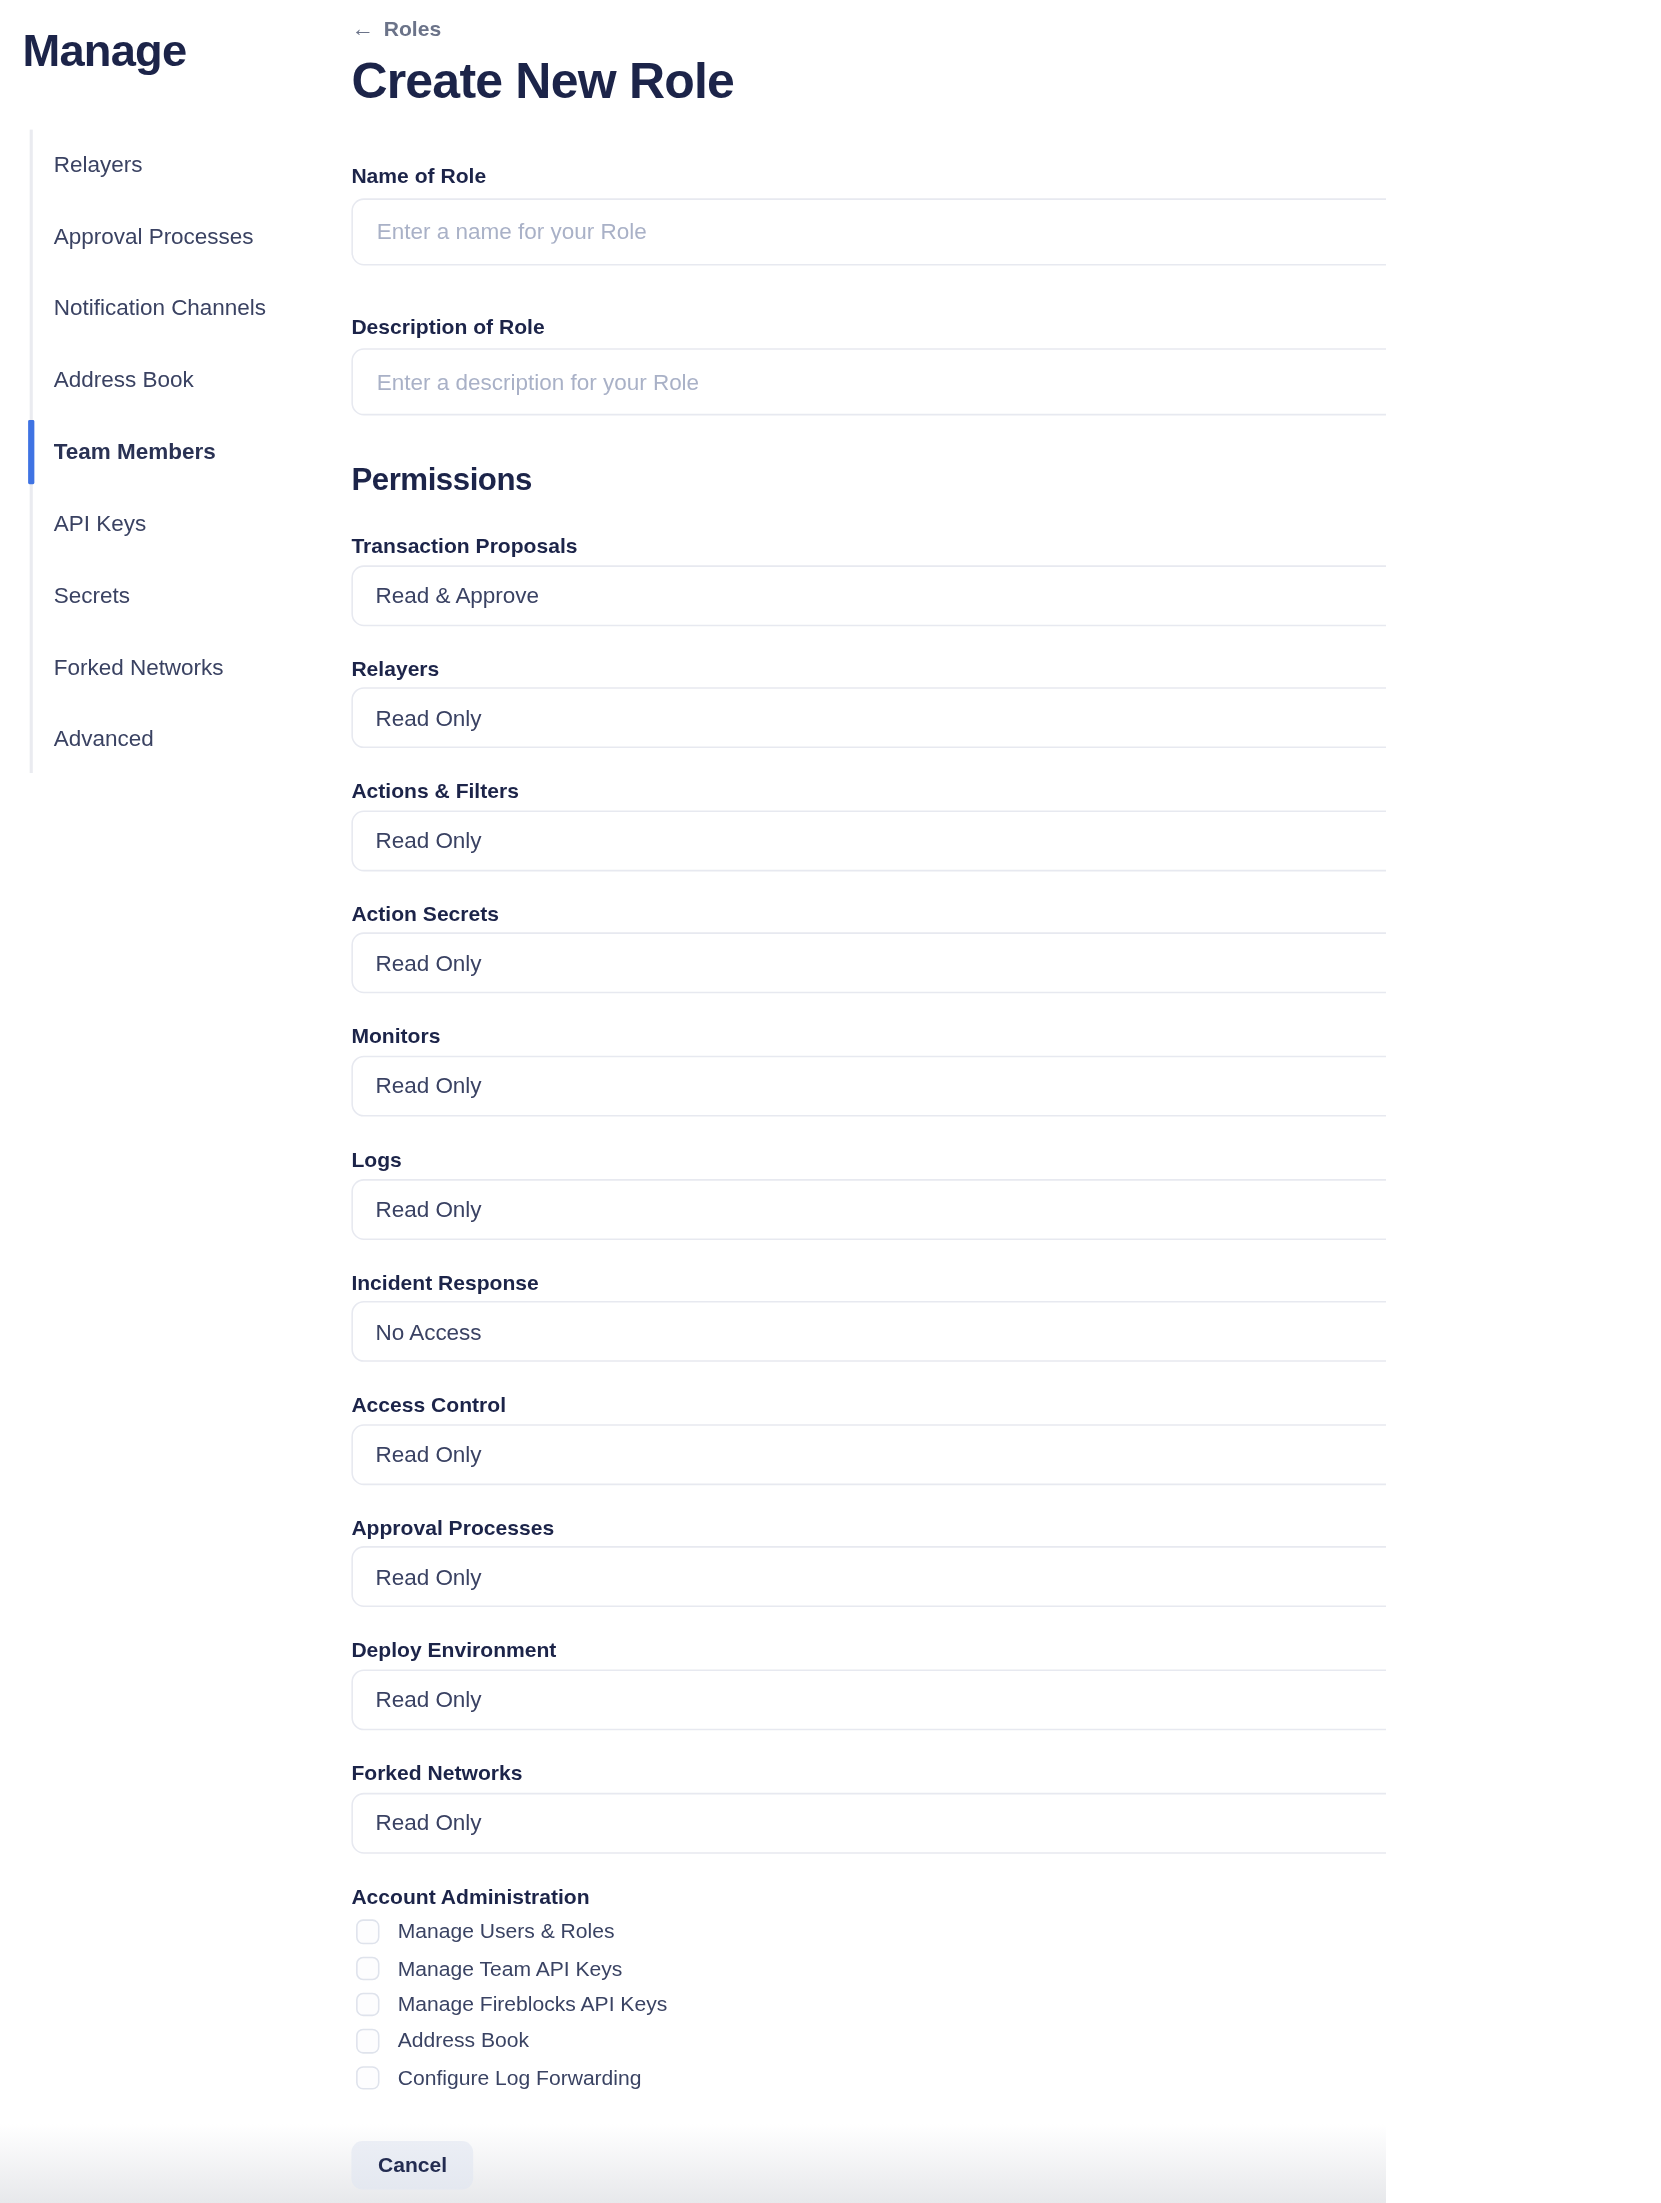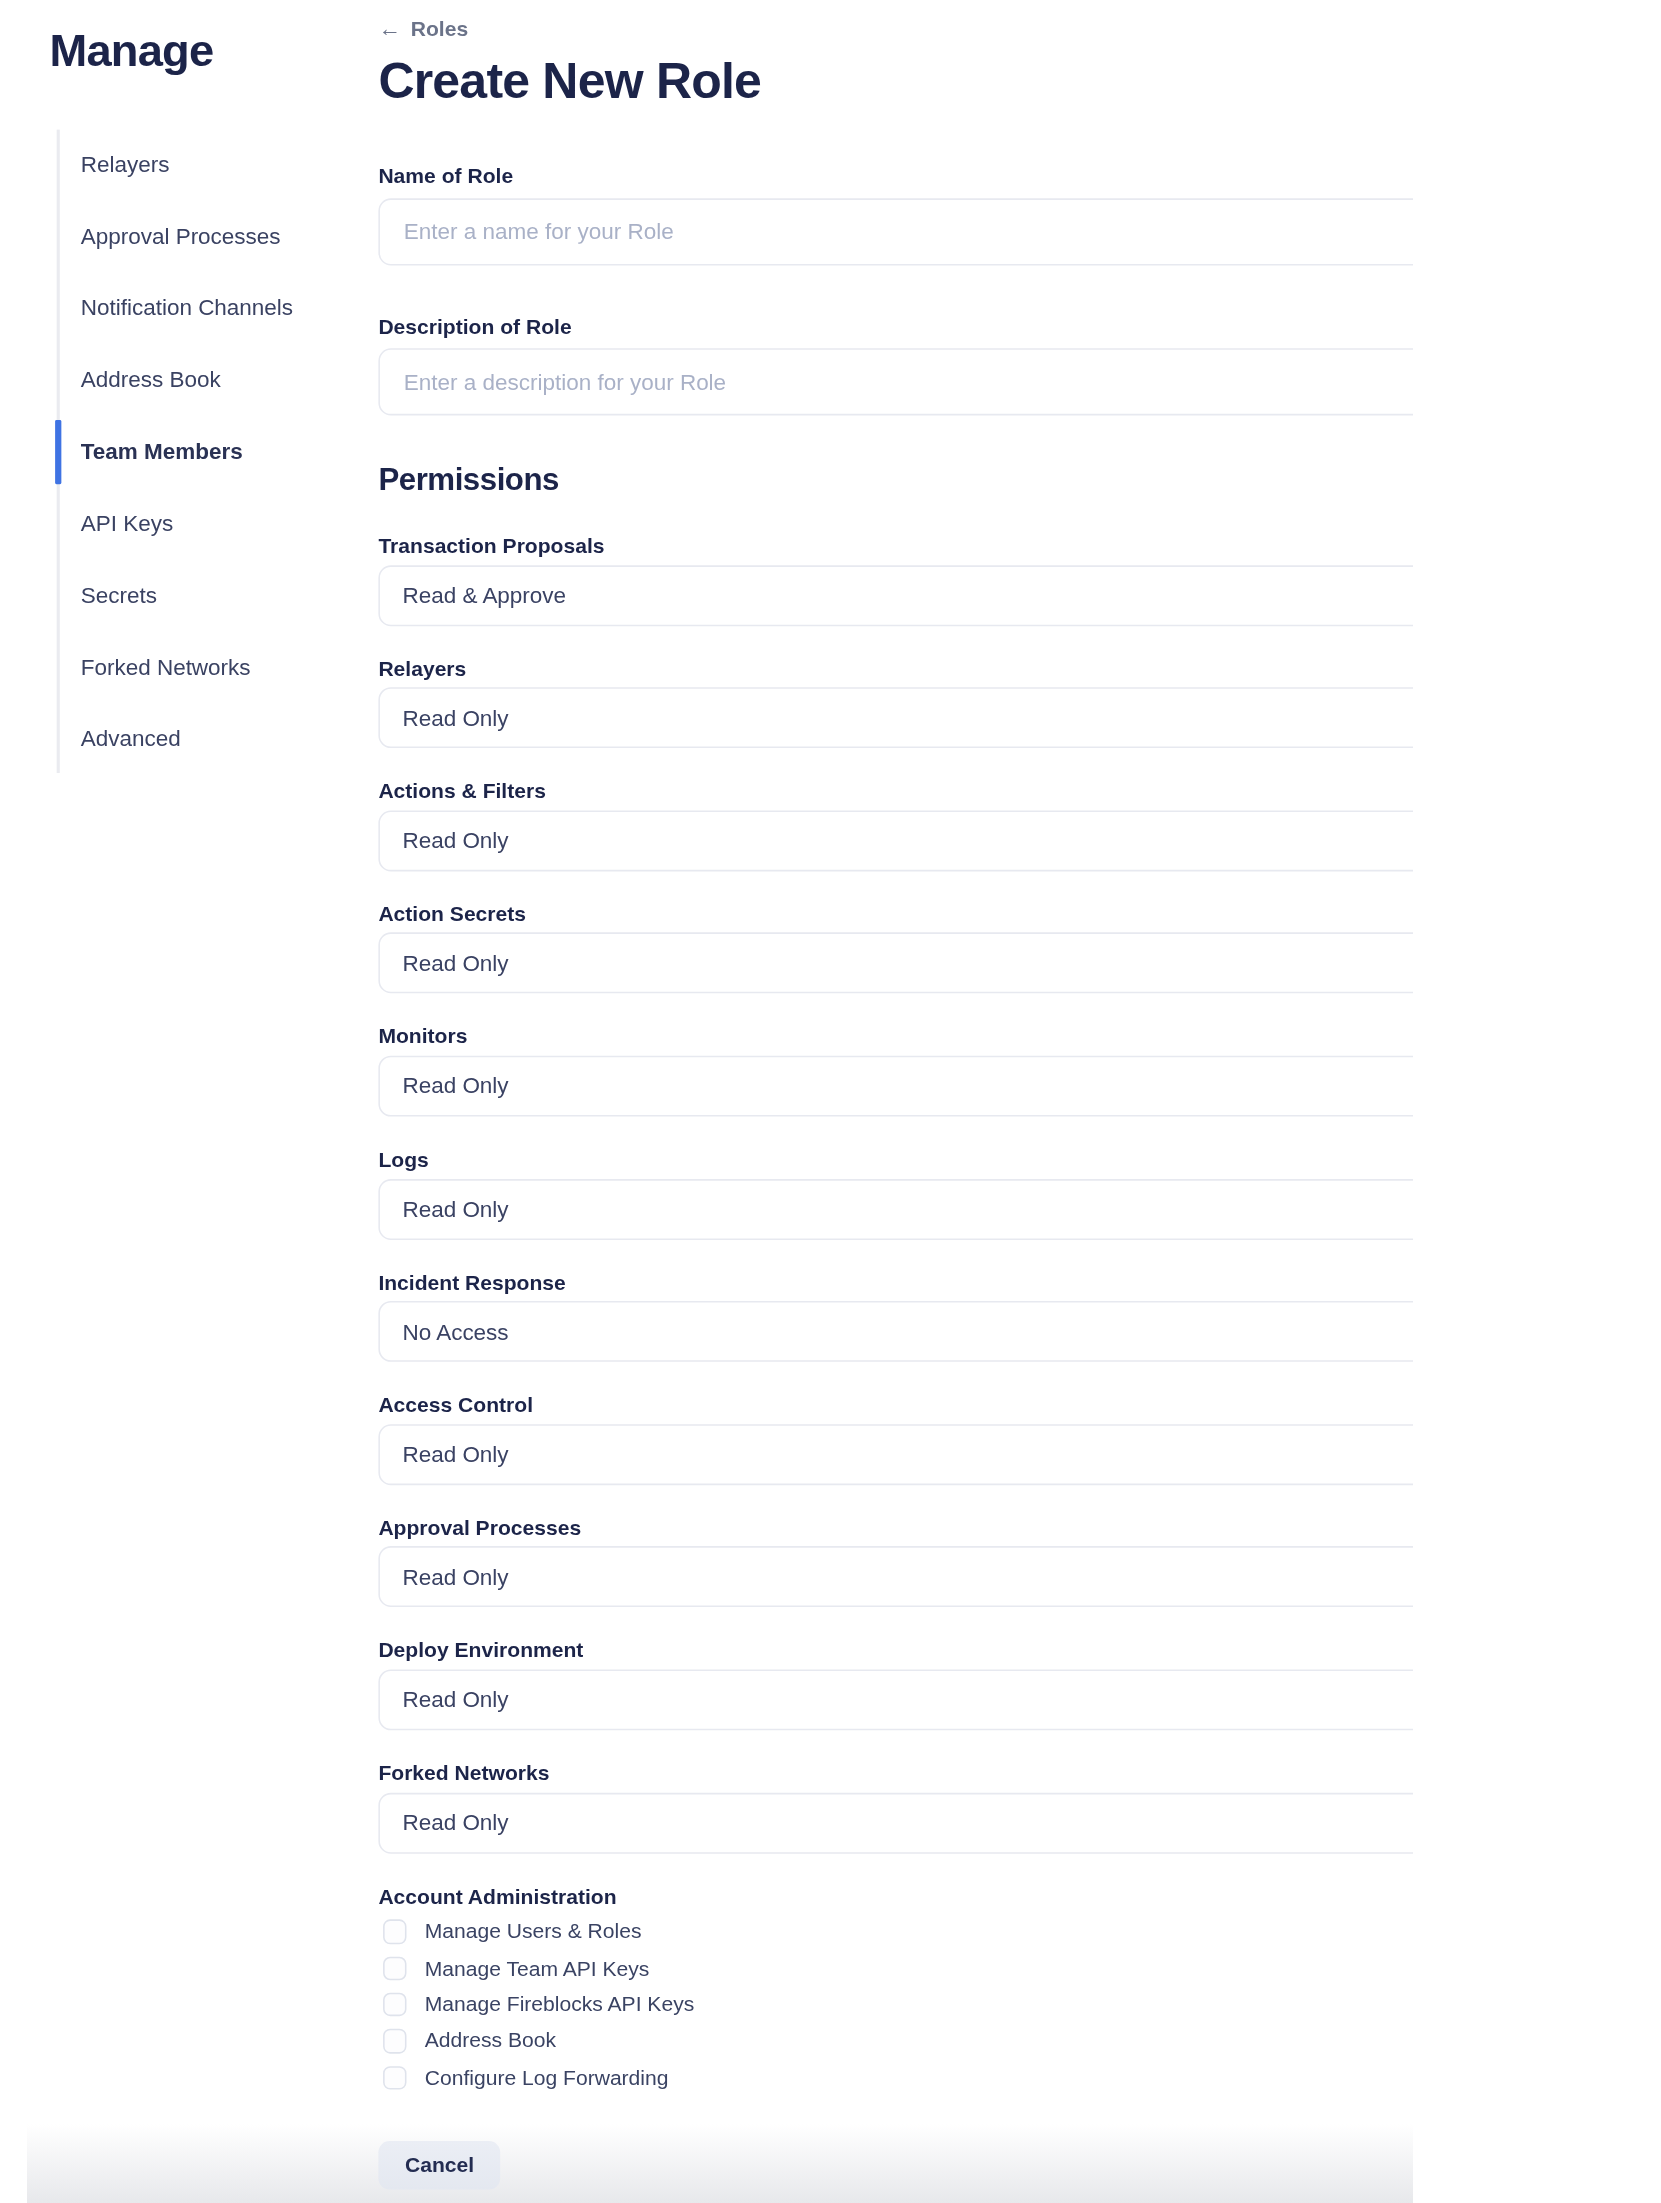--- a/index.html
+++ b/index.html
@@ -1,19 +1,19 @@
 <!DOCTYPE html>
 <html style="font-size:14.4px"><head>
 <meta charset="utf-8">
 <style>
   * { box-sizing: border-box; }
   html, body { margin: 0; padding: 0; background: #ffffff; }
   body { font-family: "Liberation Sans", "DejaVu Sans", sans-serif; }
 
-  .viewport { width: 1386px; height: 2203px; overflow: hidden; position: relative; background: #fff; margin-left: 27px; }
+  .viewport { width: 1386px; height: 2203px; overflow: hidden; position: relative; background: #fff; }
   .scale { width: 1064px; height: 1411px; transform: scale(1.5617); transform-origin: 0 0; position: relative; display: flex; background: #fff; }
 
   
   .sidebar { flex: 0 0 225px; width: 225px; padding: 15.3px 0 0 14.4px; }
   .sidebar-title { margin: 0; font-size: 29px; font-weight: 700; color: #1c2449; letter-spacing: -0.5px; line-height: 34px; }
   .side-nav { list-style: none; margin: 33px 0 0 0; padding: 0; position: relative; }
   .side-nav::before { content: ""; position: absolute; left: 4.5px; top: 0.9px; bottom: 0.9px; width: 1.8px; background: #eaebf0; }
   .side-item { position: relative; height: 46px; display: flex; align-items: center; padding-left: 20px; font-size: 14.4px; color: #3a4262; cursor: pointer; }
   .side-item.selected { font-weight: 700; color: #2a3254; }
   .side-item.selected::before { content: ""; position: absolute; left: 3.6px; top: 2.7px; bottom: 2.7px; width: 3.6px; background: #3f73e3; border-radius: 0.9px; }

